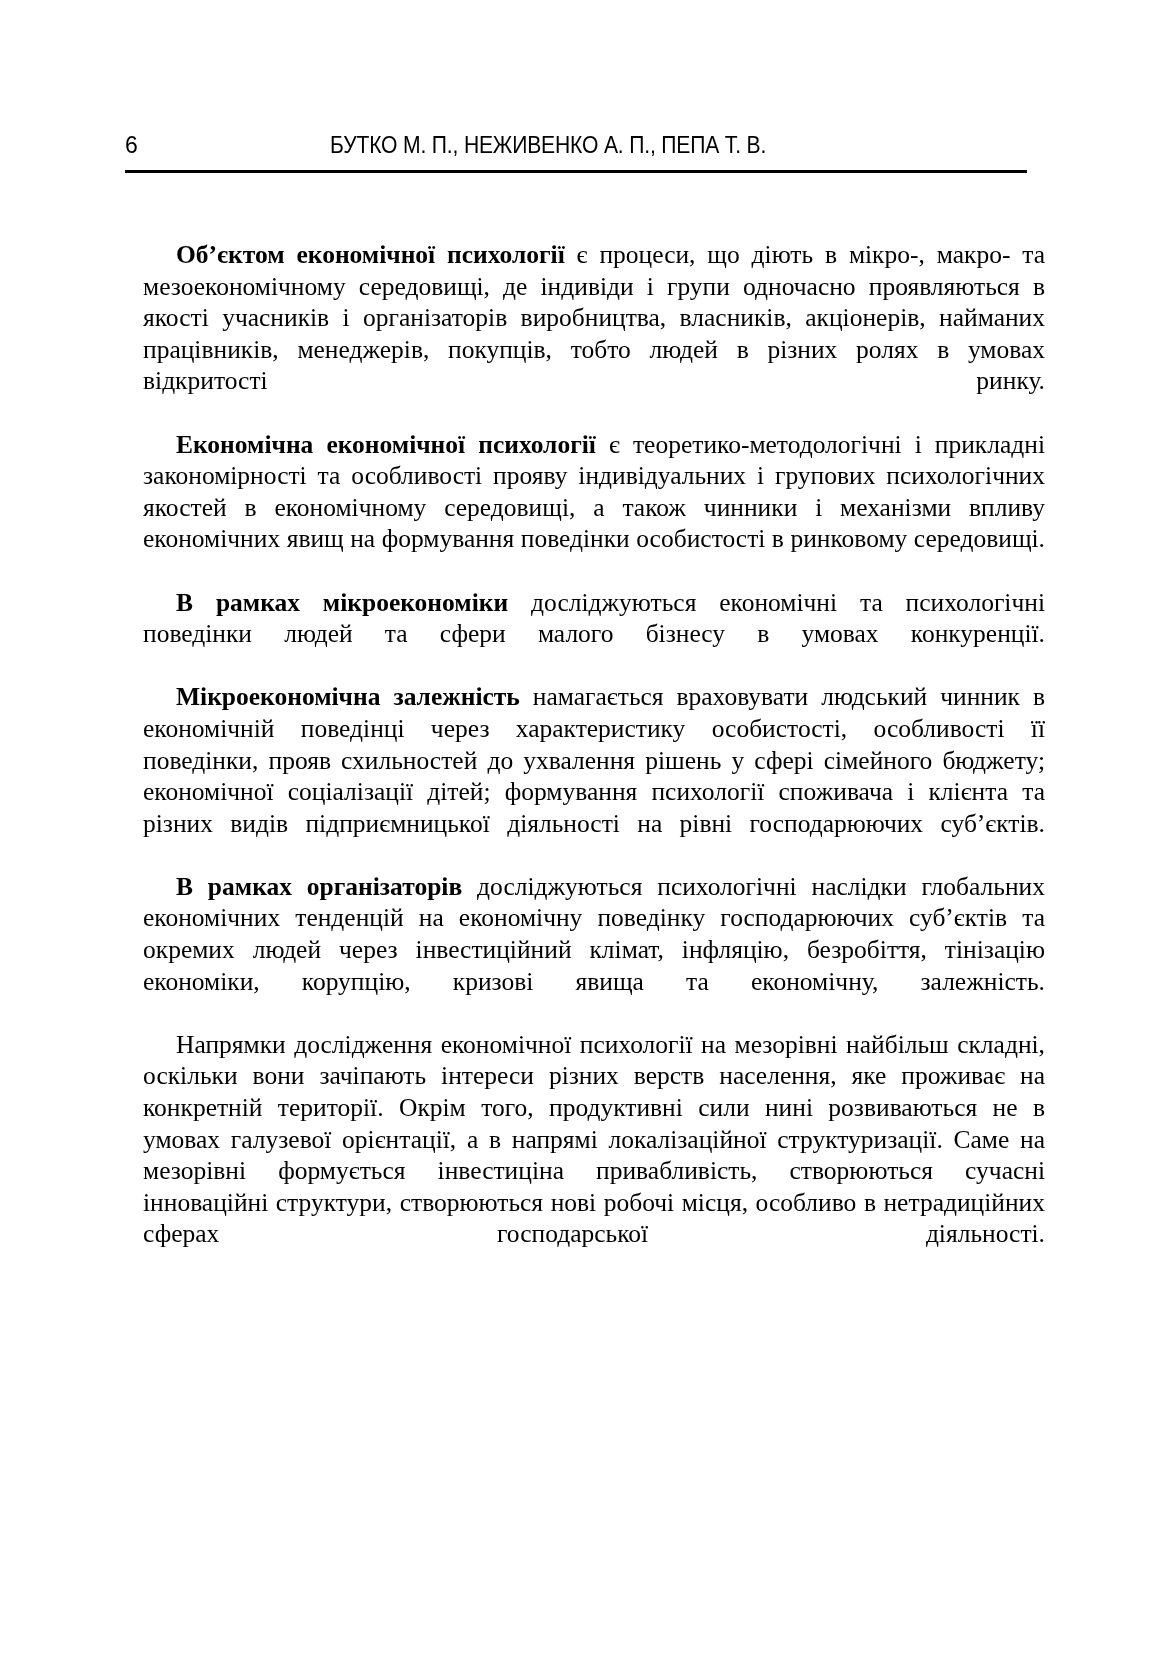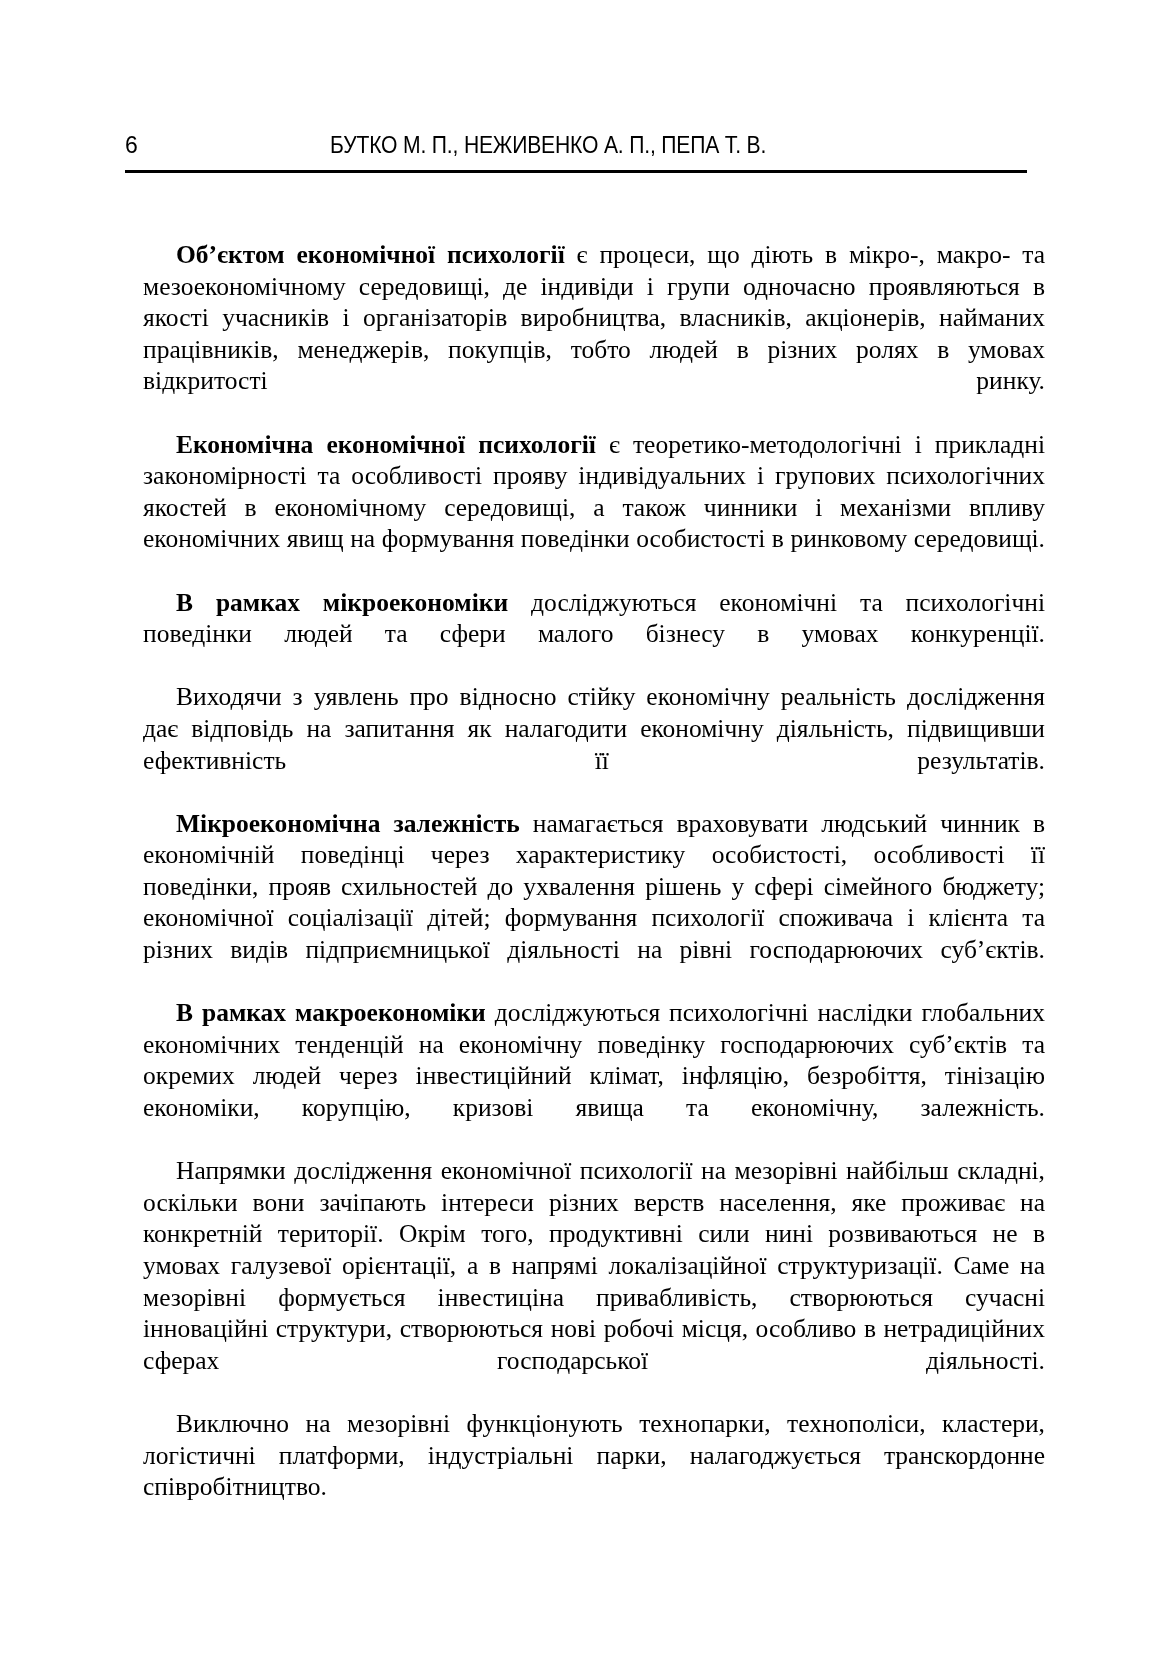--- a/index.html
+++ b/index.html
@@ -103,20 +103,18 @@
     <span class="folio">6</span>
     <span class="head-authors">БУТКО М. П., НЕЖИВЕНКО А. П., ПЕПА Т. В.</span>
   </div>
 
   <div class="head-rule"></div>
 
   <div class="body-text">
     <p class="para"><b>Об’єктом економічної психології</b> є процеси, що діють в мікро-, макро- та мезоекономічному середовищі, де індивіди і групи одночасно проявляються в якості учасників і організаторів виробництва, власників, акціонерів, найманих працівників, менеджерів, покупців, тобто людей в різних ролях в умовах відкритості ринку.</p>
     <p class="para"><b>Економічна економічної психології</b> є теоретико-методологічні і прикладні закономірності та особливості прояву індивідуальних і групових психологічних якостей в економічному середовищі, а також чинники і механізми впливу економічних явищ на формування поведінки особистості в ринковому середовищі.</p>
     <p class="para"><b>В рамках мікроекономіки</b> досліджуються економічні та психологічні поведінки людей та сфери малого бізнесу в умовах конкуренції.</p>
-    <p class="para">Виходячи з уявлень про відносно стійку економічну реальність дослідження дає відповідь на запитання як налагодити економічну діяльність, підвищивши ефективність її результатів.</p>
     <p class="para"><b>Мікроекономічна залежність</b> намагається враховувати людський чинник в економічній поведінці через характеристику особистості, особливості її поведінки, прояв схильностей до ухвалення рішень у сфері сімейного бюджету; економічної соціалізації дітей; формування психології споживача і клієнта та різних видів підприємницької діяльності на рівні господарюючих суб’єктів.</p>
-    <p class="para"><b>В рамках макроекономіки</b> досліджуються психологічні наслідки глобальних економічних тенденцій на економічну поведінку господарюючих суб’єктів та окремих людей через інвестиційний клімат, інфляцію, безробіття, тінізацію економіки, корупцію, кризові явища та економічну, залежність.</p>
+    <p class="para"><b>В рамках організаторів</b> досліджуються психологічні наслідки глобальних економічних тенденцій на економічну поведінку господарюючих суб’єктів та окремих людей через інвестиційний клімат, інфляцію, безробіття, тінізацію економіки, корупцію, кризові явища та економічну, залежність.</p>
     <p class="para">Напрямки дослідження економічної психології на мезорівні найбільш складні, оскільки вони зачіпають інтереси різних верств населення, яке проживає на конкретній території. Окрім того, продуктивні сили нині розвиваються не в умовах галузевої орієнтації, а в напрямі локалізаційної структуризації. Саме на мезорівні формується інвестиціна привабливість, створюються сучасні інноваційні структури, створюються нові робочі місця, особливо в нетрадиційних сферах господарської діяльності.</p>
-    <p class="para">Виключно на мезорівні функціонують технопарки, технополіси, кластери, логістичні платформи, індустріальні парки, налагоджується транскордонне співробітництво.</p>
   </div>
 
 </div>
 
 </body></html>

